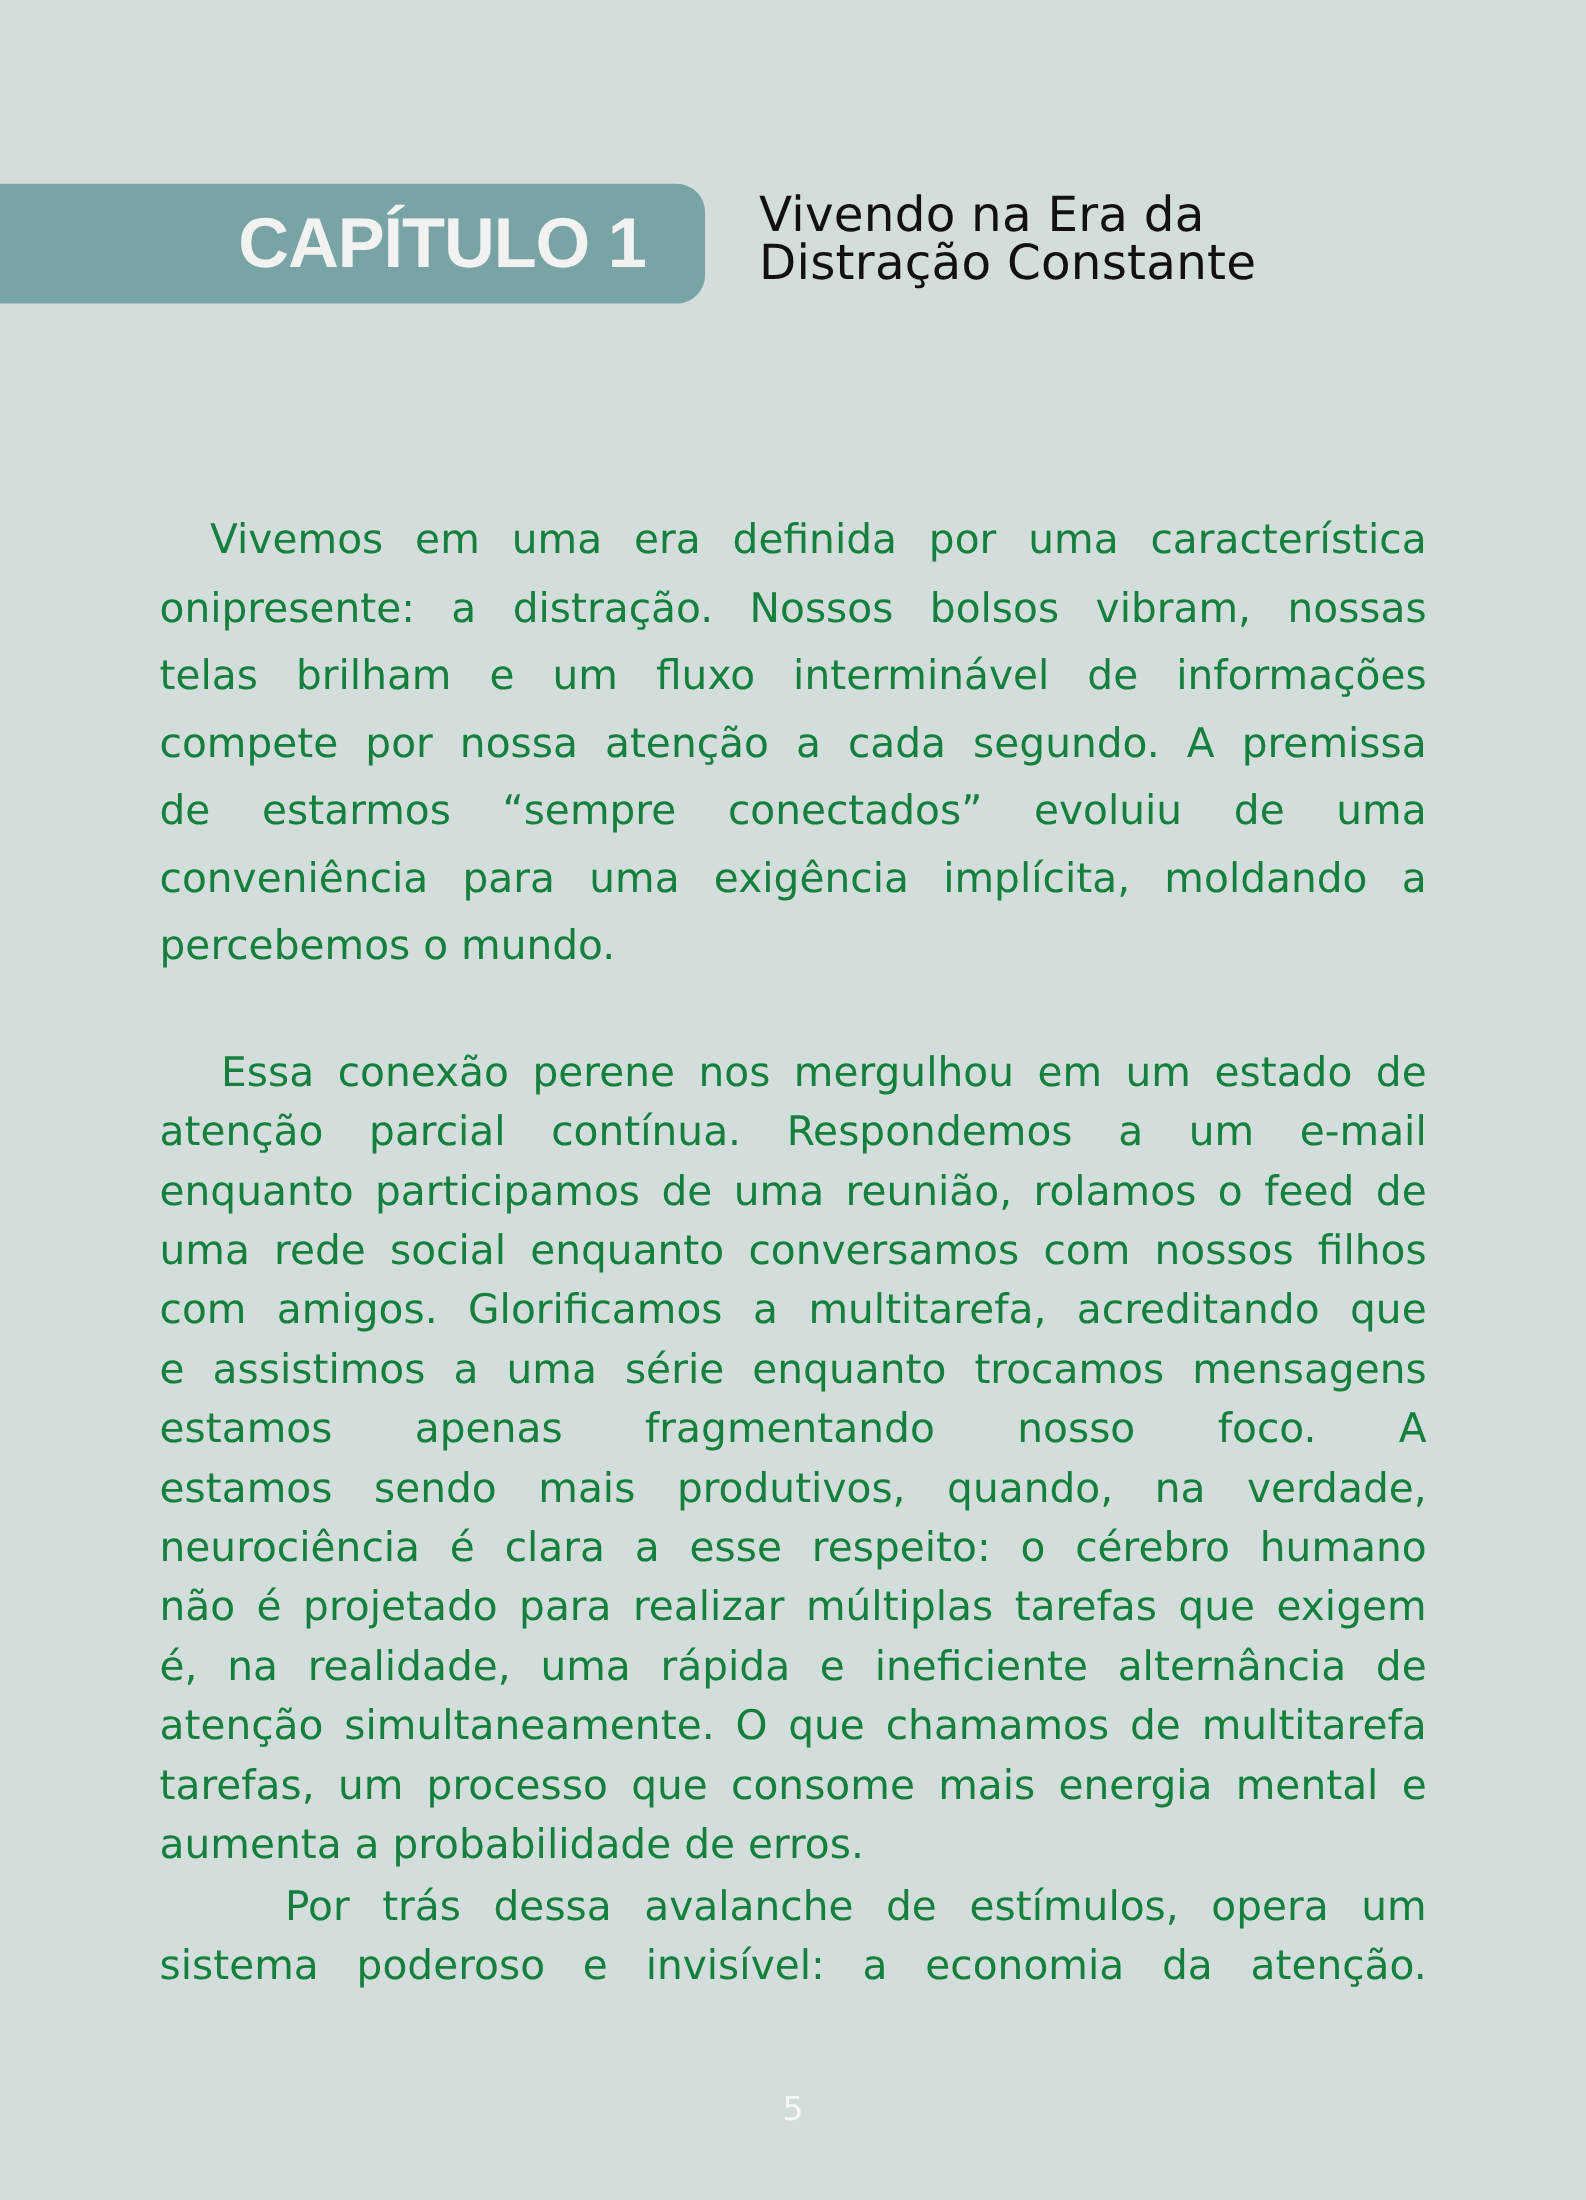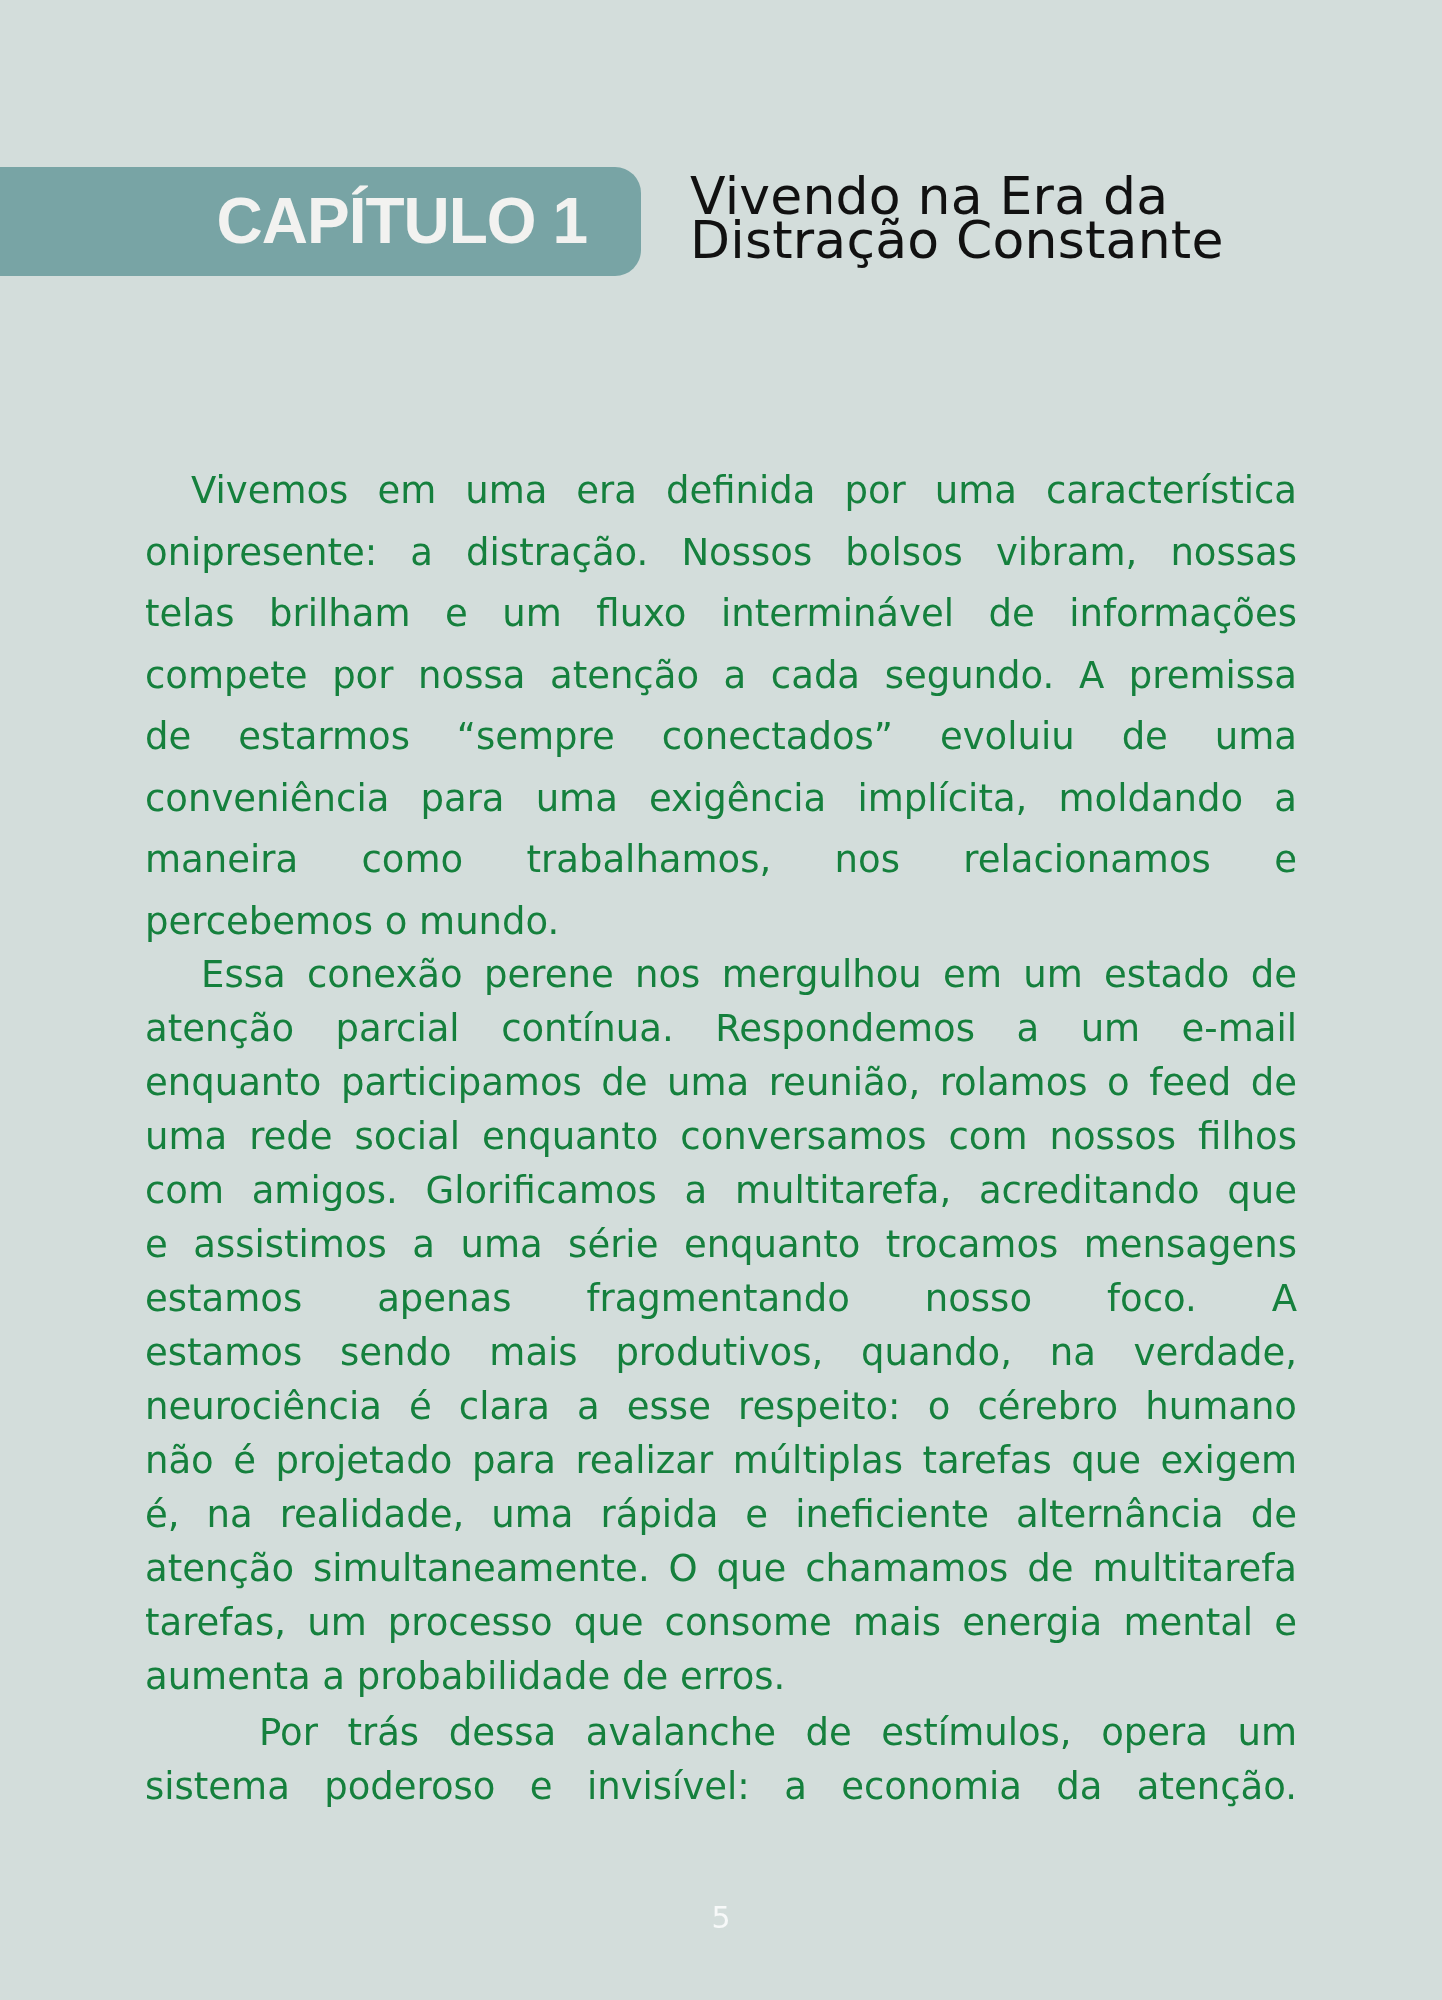--- a/index.html
+++ b/index.html
@@ -35,21 +35,21 @@
     letter-spacing: -1px;
     color: #f2f2f0;
     line-height: 74px;
     white-space: nowrap;
   }
   .chapter-title {
     position: absolute;
     left: 690px;
     top: 174px;
     font-family: "DejaVu Sans", sans-serif;
-    font-size: 52px;
+    font-size: 44px;
     line-height: 44px;
     color: #111111;
     letter-spacing: 0.2px;
   }
   .chapter-title span { display: block; white-space: nowrap; }
 
   .body-text {
     position: absolute;
     left: 145px;
     width: 1152px;
@@ -98,21 +98,20 @@
   <span>Distração Constante</span>
 </div>
 
 <div class="body-text para-1">
   <span class="line" style="padding-left:46px;">Vivemos em uma era definida por uma característica</span>
   <span class="line">onipresente: a distração. Nossos bolsos vibram, nossas</span>
   <span class="line">telas brilham e um fluxo interminável de informações</span>
   <span class="line">compete por nossa atenção a cada segundo. A premissa</span>
   <span class="line">de estarmos “sempre conectados” evoluiu de uma</span>
   <span class="line">conveniência para uma exigência implícita, moldando a</span>
-  <span class="line">maneira como trabalhamos, nos relacionamos e</span>
   <span class="line last">percebemos o mundo.</span>
 </div>
 
 <div class="body-text para-2">
   <span class="line" style="padding-left:56px;">Essa conexão perene nos mergulhou em um estado de</span>
   <span class="line">atenção parcial contínua. Respondemos a um e-mail</span>
   <span class="line">enquanto participamos de uma reunião, rolamos o feed de</span>
   <span class="line">uma rede social enquanto conversamos com nossos filhos</span>
   <span class="line">com amigos. Glorificamos a multitarefa, acreditando que</span>
   <span class="line">e assistimos a uma série enquanto trocamos mensagens</span>

